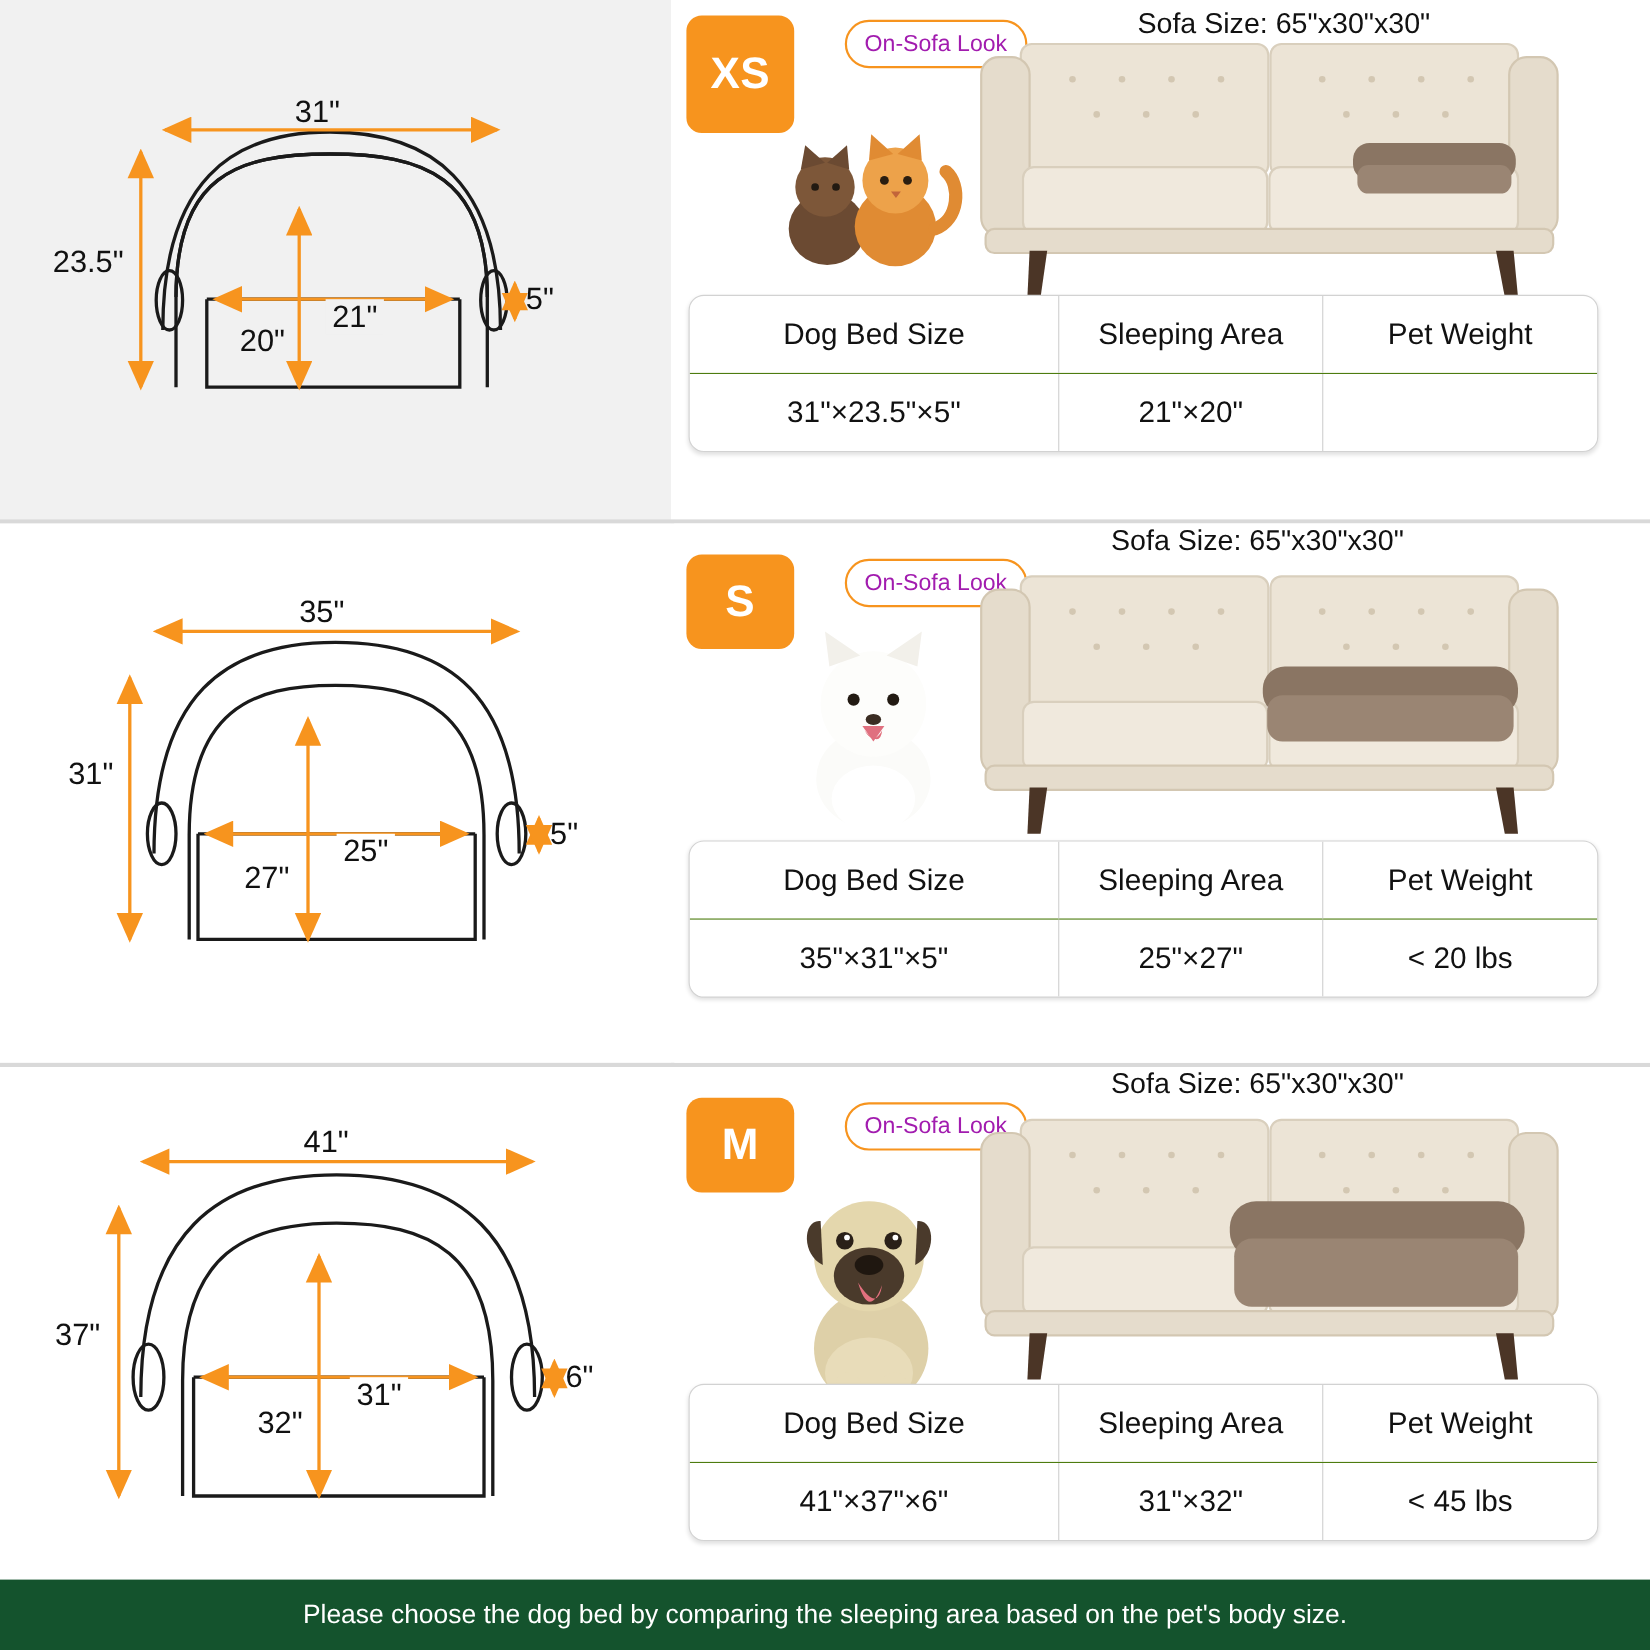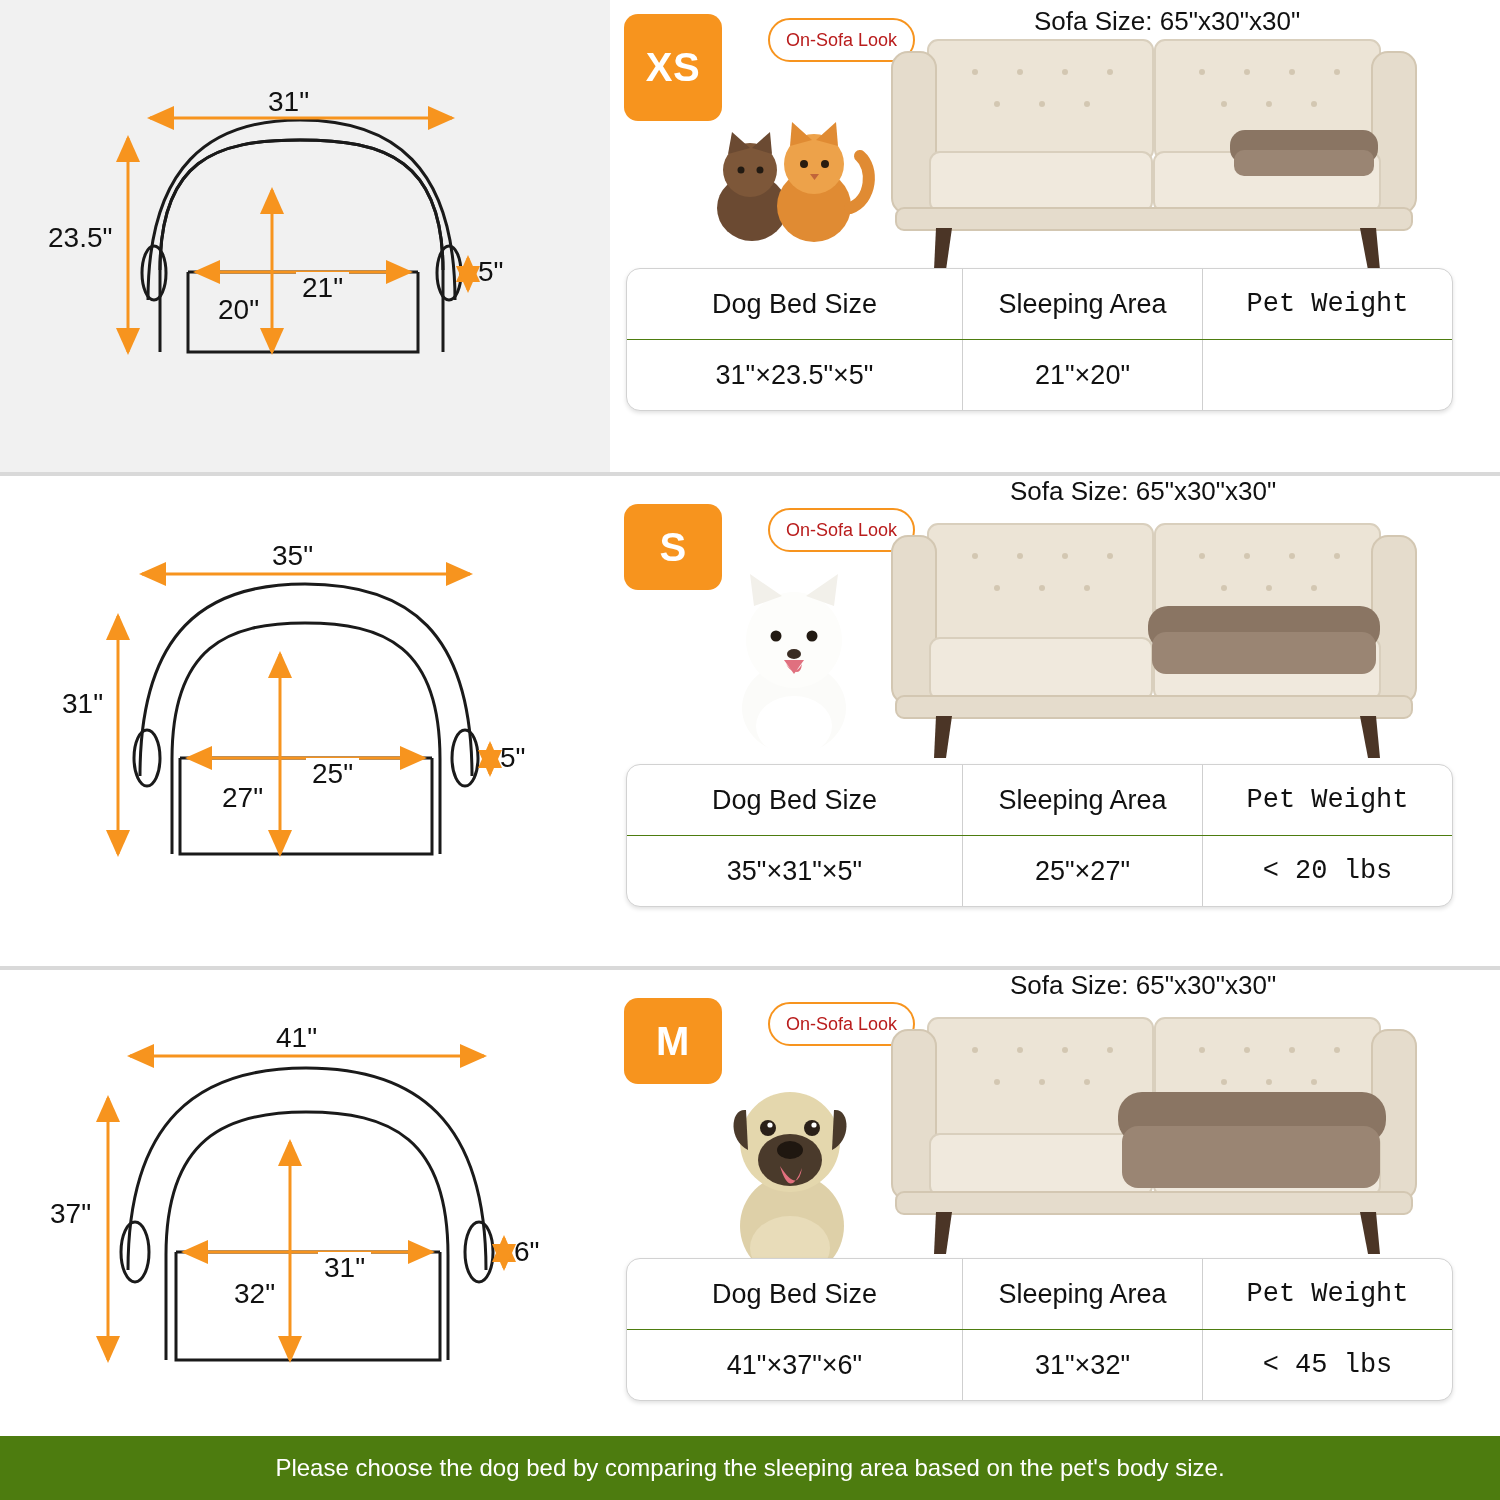--- a/index.html
+++ b/index.html
@@ -67,25 +67,25 @@
     font-weight: bold;
     letter-spacing: 0.5px;
   }
 
   
   .pill {
     position: absolute;
     border: 2px solid #f7941e;
     border-radius: 22px;
     background: #ffffff;
-    color: #b91c1c;
+    color: #a21caf;
     display: flex;
     align-items: center;
     justify-content: center;
-    font-size: 18px;
+    font-size: 21px;
     padding: 0 16px;
     white-space: nowrap;
   }
 
   
   .sofa-caption {
     position: absolute;
     font-size: 26px;
     color: #111111;
     white-space: nowrap;
@@ -105,28 +105,28 @@
   .spec-cell {
     display: flex;
     align-items: center;
     justify-content: center;
     font-size: 27px;
     color: #111111;
     height: 70px;
   }
   .spec-cell.c1 { width: 336px; border-right: 1px solid #cfcfcf; }
   .spec-cell.c2 { width: 240px; border-right: 1px solid #cfcfcf; }
-  .spec-cell.c3 { width: 249px; font-family: Liberation Mono, monospace; }
+  .spec-cell.c3 { width: 249px; }
 
   
   .footer {
     position: absolute;
     left: 0; bottom: 0;
     width: 1500px; height: 64px;
-    background: #4d7c0f;
+    background: #14532d;
     color: #ffffff;
     display: flex;
     align-items: center;
     justify-content: center;
     font-size: 24px;
     text-align: center;
   }
 
   
   .pet { position: absolute; }

